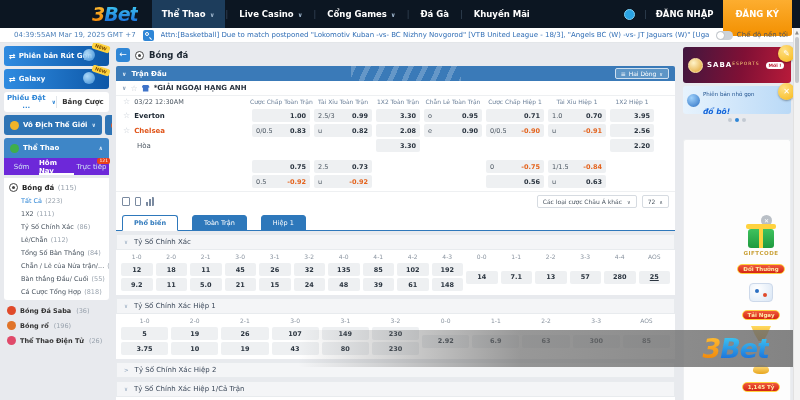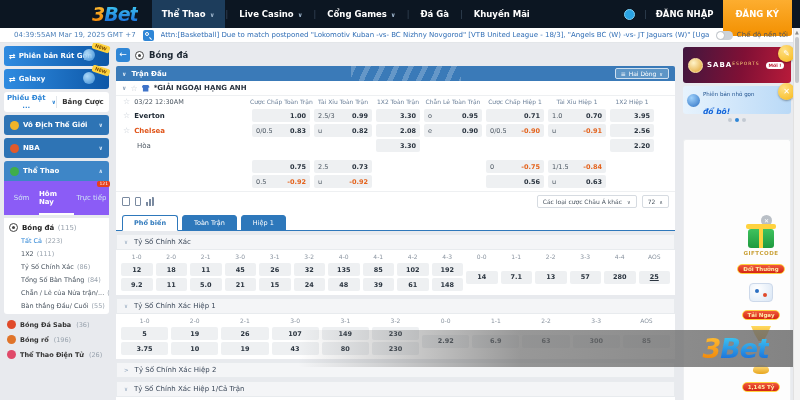--- a/index.html
+++ b/index.html
@@ -45,21 +45,21 @@
   .planet{position:absolute;right:14px;top:3px;width:12px;height:12px;border-radius:50%;background:radial-gradient(circle at 35% 35%,#bfe6ff,#3d8fd8);opacity:.9}
   .slip-tabs{background:#fff;border-radius:3px;display:flex;height:20px;flex-shrink:0;align-items:center;font-size:7px}
   .slip-tab{flex:1;text-align:center;font-weight:bold;color:#333;display:flex;align-items:center;justify-content:center;gap:3px}
   .slip-tab.first{color:#2f86d6}
   .slip-tab .caret{font-size:5.5px;color:#2f86d6}
   .slip-div{width:1px;height:12px;background:#e2e6ea}
   .league-bar{height:20px;flex-shrink:0;background:#2e74b5;border-radius:3px;color:#fff;display:flex;align-items:center;gap:4px;padding:0 6px;font-size:7px;font-weight:bold}
   .league-bar.sport{background:#3e86c7;border-radius:3px 3px 0 0;margin-bottom:-3px}
   .league-bar .caret{margin-left:auto;font-size:5.5px;color:#cfe3f5}
   .dot-ic{width:9px;height:9px;border-radius:50%;flex-shrink:0}
-  .time-tabs{height:34px;flex-shrink:0;background:#8b5cf6;display:flex;color:#cfe3f5;font-size:7px}
+  .time-tabs{height:17px;flex-shrink:0;background:#6d28d9;display:flex;color:#cfe3f5;font-size:7px}
   .time-tab{flex:1;display:flex;align-items:center;justify-content:center;position:relative;cursor:pointer}
   .time-tab.active{color:#fff;font-weight:bold;box-shadow:inset 0 -2px 0 #fff}
   .badge-red{position:absolute;top:0;right:-1px;background:#e8401c;color:#fff;font-size:4.5px;padding:0 2px;border-radius:2px;line-height:6px}
   .market-panel{background:#fff;border-radius:0 0 3px 3px;padding:3px 2px 2px;overflow:hidden;flex-shrink:0}
   .football-row{display:flex;gap:4px;align-items:center;font-size:7px;font-weight:bold;color:#222;padding:2px 3px}
   .ball{width:9px;height:9px;border-radius:50%;background:#fff;border:1px solid #444;position:relative;flex-shrink:0}
   .ball:after{content:"";position:absolute;left:2px;top:2px;width:3px;height:3px;background:#444;border-radius:50%}
   .market-item{font-size:6.5px;color:#4a5560;padding:2.5px 3px 2.5px 15px;white-space:nowrap;cursor:pointer}
   .market-item.active{color:#2f86d6}
   .mcount{color:#98a2ad;font-weight:normal;margin-left:1px}
@@ -93,21 +93,21 @@
   .odd.neg{color:#e4641e}
   .gap-row{grid-column:1/-1;height:4px}
 
   .icons-row{display:flex;align-items:center;gap:5px;background:#fff;padding:3px 6px;border-top:1px solid #eef0f2;flex-shrink:0}
   .mini-ic{width:8px;height:9px;border:1px solid #7a8aa0;border-radius:1px}
   .mini-ic.phone{width:6px}
   .mini-ic.chart{border:none;background:linear-gradient(to top,#7a8aa0 100%,#7a8aa0) left bottom/2px 4px no-repeat,linear-gradient(to top,#7a8aa0,#7a8aa0) center bottom/2px 7px no-repeat,linear-gradient(to top,#7a8aa0,#7a8aa0) right bottom/2px 9px no-repeat}
   .asian-select{margin-left:auto;border:1px solid #d6dbe1;border-radius:2px;font-size:6px;color:#4a5560;padding:2px 5px;display:flex;gap:5px;align-items:center;cursor:pointer;white-space:nowrap}
   .count-box{border:1px solid #d6dbe1;border-radius:2px;font-size:6px;color:#4a5560;padding:2px 5px;display:flex;gap:4px;align-items:center;cursor:pointer}
 
-  .market-tabs{display:flex;gap:4px;background:#fff;padding:4px 6px 0;position:relative;flex-shrink:0}
+  .market-tabs{display:flex;gap:14px;background:#fff;padding:4px 6px 0;position:relative;flex-shrink:0}
   .market-tabs:after{content:"";position:absolute;left:0;right:0;bottom:0;height:1px;background:#2e78bb}
   .mtab{font-size:6.5px;padding:3px 11px;border-radius:3px 3px 0 0;cursor:pointer;position:relative;z-index:1}
   .mtab.active{background:#fff;border:1px solid #2e78bb;border-bottom:1px solid #fff;color:#2e78bb;font-weight:bold}
   .mtab.inactive{background:#2e78bb;color:#fff;border:1px solid #2e78bb}
 
   .section{background:#fff;margin-top:3px;flex-shrink:0}
   .section-header{display:flex;gap:6px;align-items:center;font-size:7px;color:#3a4758;background:#f4f5f7;padding:3px 7px;border:1px solid #e8ebee;cursor:pointer}
   .score-grid{display:grid;padding:2px 5px 4px;column-gap:3px;row-gap:2px;grid-auto-rows:auto}
   .shead{font-size:6px;color:#8a94a0;text-align:center;padding:1px 0}
   .sval{background:#eef0f2;border-radius:2px;font-size:6.5px;font-weight:bold;color:#2b3540;display:flex;align-items:center;justify-content:center;height:13px;cursor:pointer}
@@ -230,21 +230,21 @@
         </div>
       </div>
     <div class="slip-tabs">
       <span class="slip-tab first">
           <span>Phiếu Đặt ...</span>
           <span class="caret">∨</span>
         </span>
       <span class="slip-div"></span>
       <span class="slip-tab">Bảng Cược</span>
     </div>
-    <div id="leaguebars" style="display:flex;flex-direction:column;gap:3px">
+    <div id="leaguebars" style="display:flex;gap:3px">
         <div class="league-bar">
           <span class="dot-ic" style="background: rgb(240, 180, 41);"></span>
           <span>Vô Địch Thế Giới</span>
           <span class="caret">∨</span>
         </div>
         <div class="league-bar">
           <span class="dot-ic" style="background: rgb(224, 90, 43);"></span>
           <span>NBA</span>
           <span class="caret">∨</span>
         </div>
@@ -268,23 +268,25 @@
       </div>
     <div class="market-panel">
       <div class="football-row">
         <span class="ball"></span>
         <span><span>Bóng đá</span> <span class="mcount">(<span>115</span>)</span></span>
       </div>
       <div id="markets">
           <div class="market-item active"><span>Tất Cả</span><span class="mcount"> (223)</span></div>
           <div class="market-item"><span>1X2</span><span class="mcount"> (111)</span></div>
           <div class="market-item"><span>Tỷ Số Chính Xác</span><span class="mcount"> (86)</span></div>
+          <div class="market-item"><span>Lẻ/Chẵn</span><span class="mcount"> (112)</span></div>
           <div class="market-item"><span>Tổng Số Bàn Thắng</span><span class="mcount"> (84)</span></div>
           <div class="market-item"><span>Chẵn / Lẻ của Nửa trận/...</span><span class="mcount"> (65)</span></div>
           <div class="market-item"><span>Bàn thắng Đầu/ Cuối</span><span class="mcount"> (55)</span></div>
+          <div class="market-item"><span>Cá Cược Tổng Hợp</span><span class="mcount"> (818)</span></div>
         </div>
     </div>
     <div id="othersports">
         <div class="other-sport">
           <span class="dot-ic" style="background: rgb(224, 74, 42);"></span>
           <span>Bóng Đá Saba</span>
           <span class="mcount">(36)</span>
         </div>
         <div class="other-sport">
           <span class="dot-ic" style="background: rgb(224, 116, 42);"></span>

